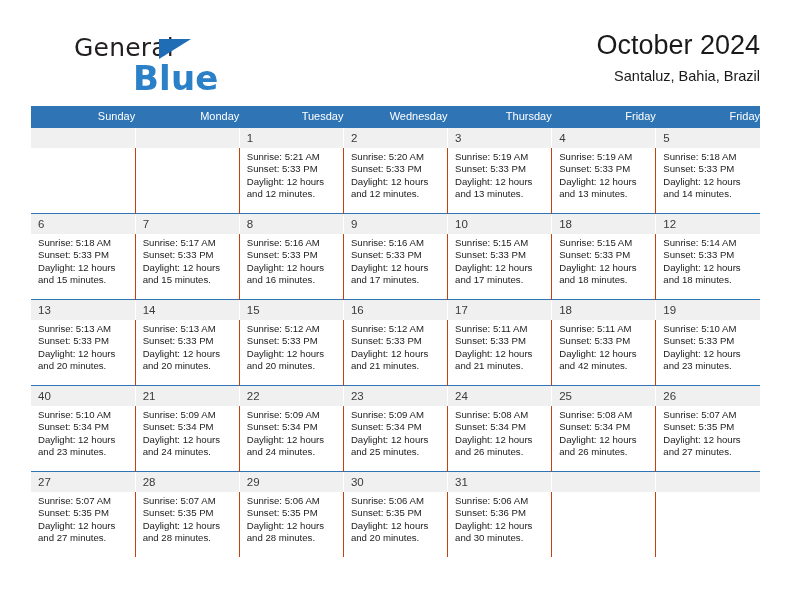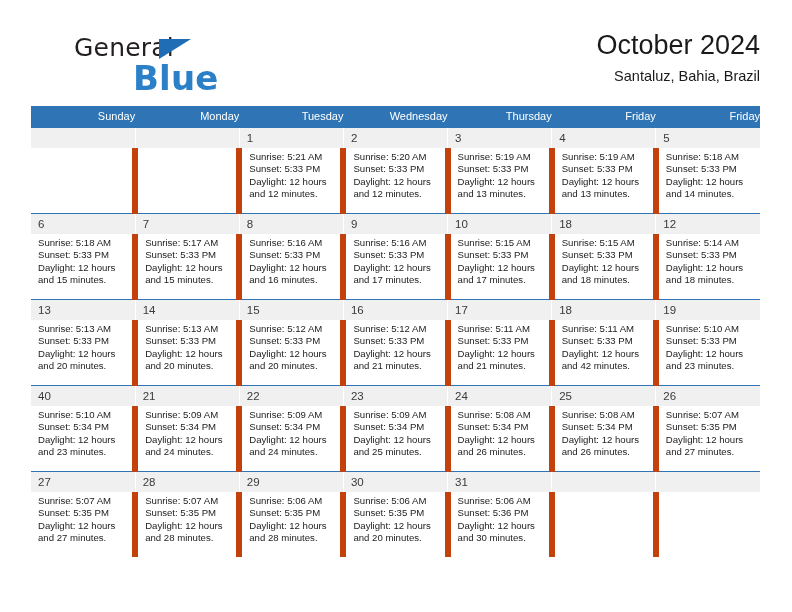--- a/index.html
+++ b/index.html
@@ -124,21 +124,21 @@
     padding: 4px 0 3px 7px;
     height: 13px;
     line-height: 13px;
     vertical-align: top;
   }
   .daynum-row td:last-child { border-right: none; }
   .daynum-row.first-week td { border-top: none; }
 
   .info-row td {
     background: #ffffff;
-    border-right: 6px solid #c2410c;
+    border-right: 1px solid #c2410c;
     vertical-align: top;
     padding: 3px 5px 0 7px;
     height: 62px;
     font-size: 9.6px;
     line-height: 12.4px;
     color: #222222;
   }
   .info-row td:last-child { border-right: none; }
 
   .info-line {

